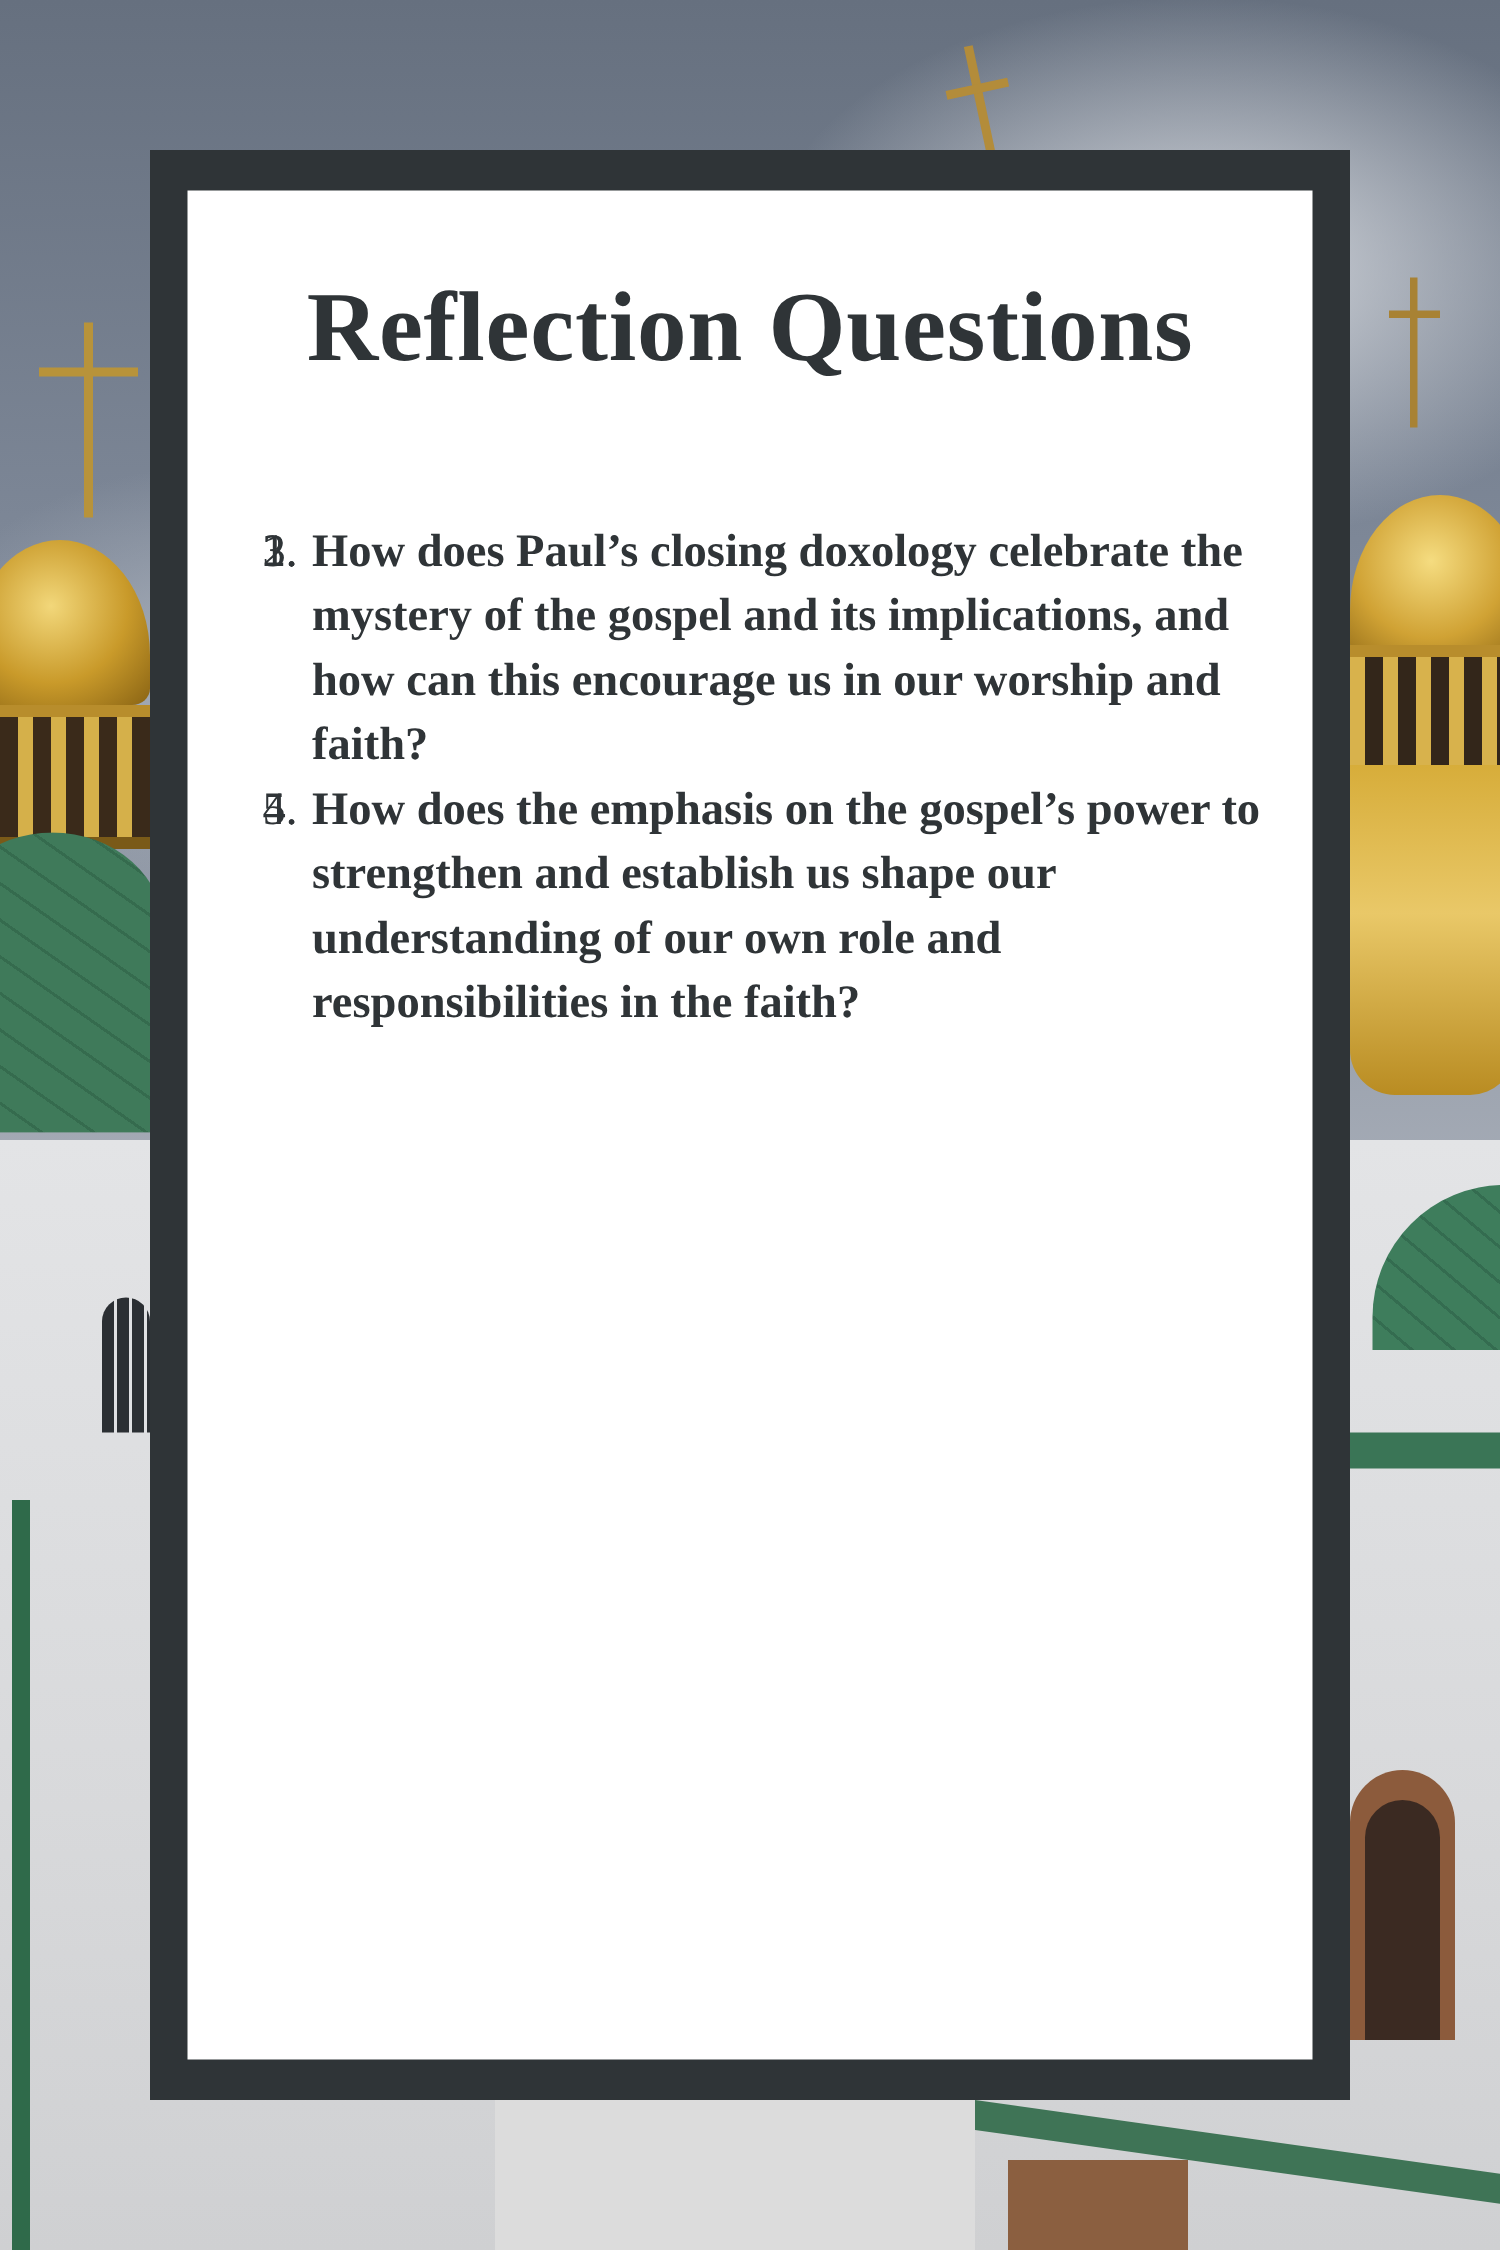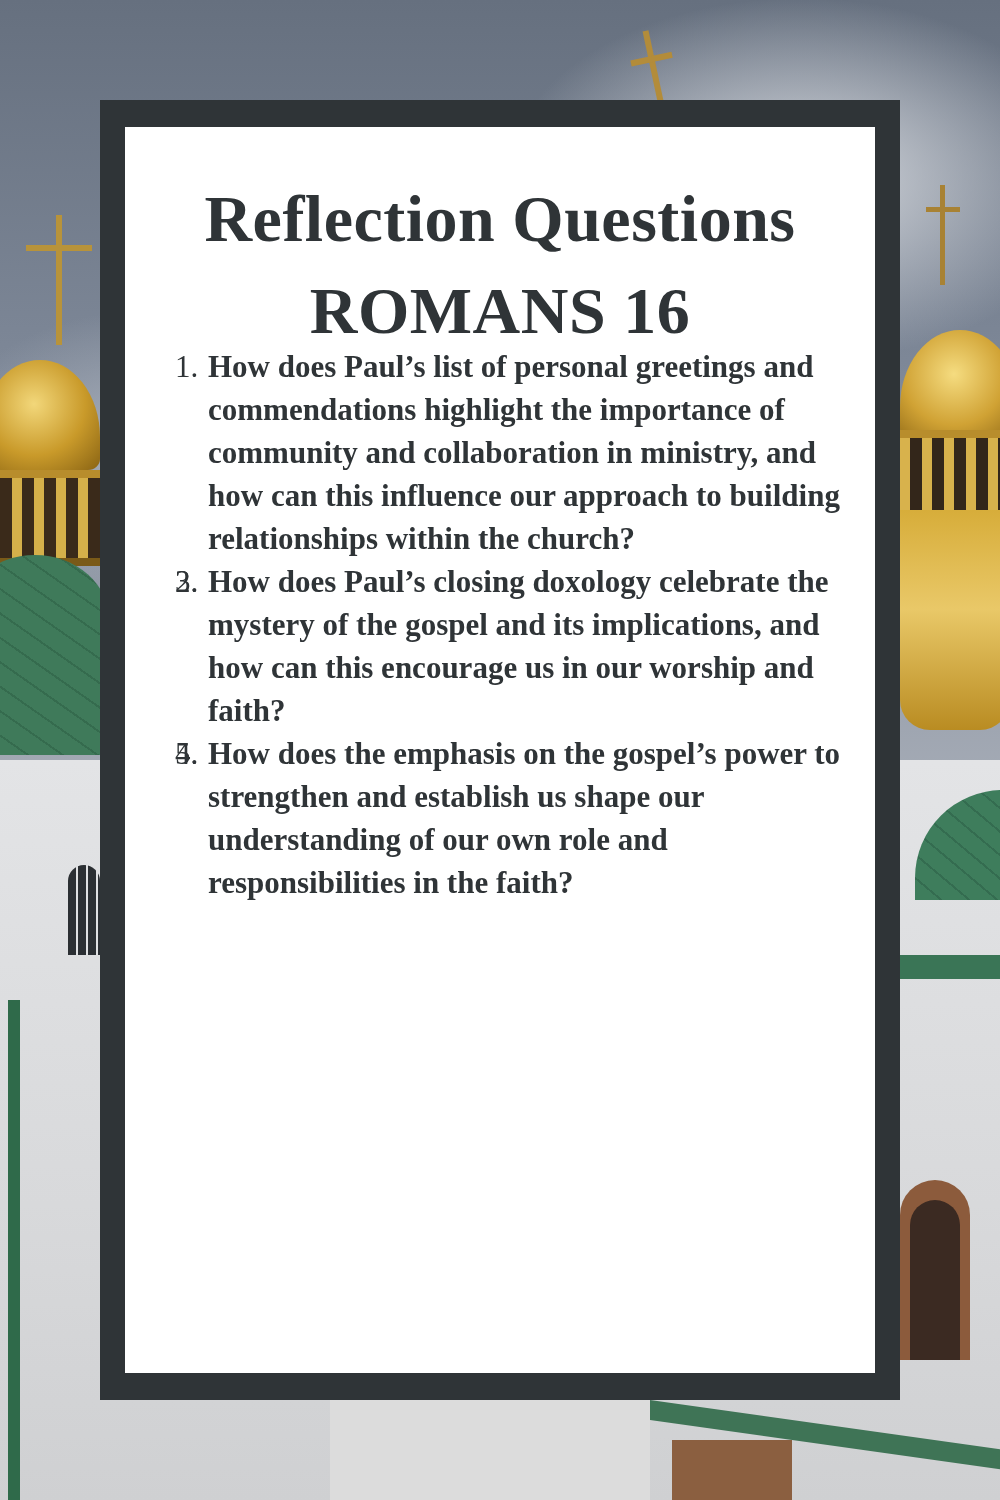--- a/index.html
+++ b/index.html
@@ -130,26 +130,24 @@
   <div class="green-eave-right"></div>
   <div class="brick-arch-right"></div>
   <div class="bottom-green-right"></div>
   <div class="bottom-brick"></div>
 </div>
 
 <div class="frame">
   <div class="panel">
     <h1 class="title" style="margin:0;">
       <span>Reflection Questions</span><br>
-      <span>ROMANS 16</span>
     </h1>
     <ol class="questions">
       <li class="q-item">
         <span class="q-num">1.</span>
-        <span class="q-text">How does Paul’s list of personal greetings and commendations highlight the importance of community and collaboration in ministry, and how can this influence our approach to building relationships within the church?</span>
       </li>
       <li class="q-item">
         <span class="q-num">2.</span>
       </li>
       <li class="q-item">
         <span class="q-num">3.</span>
         <span class="q-text">How does Paul’s closing doxology celebrate the mystery of the gospel and its implications, and how can this encourage us in our worship and faith?</span>
       </li>
       <li class="q-item">
         <span class="q-num">4.</span>

